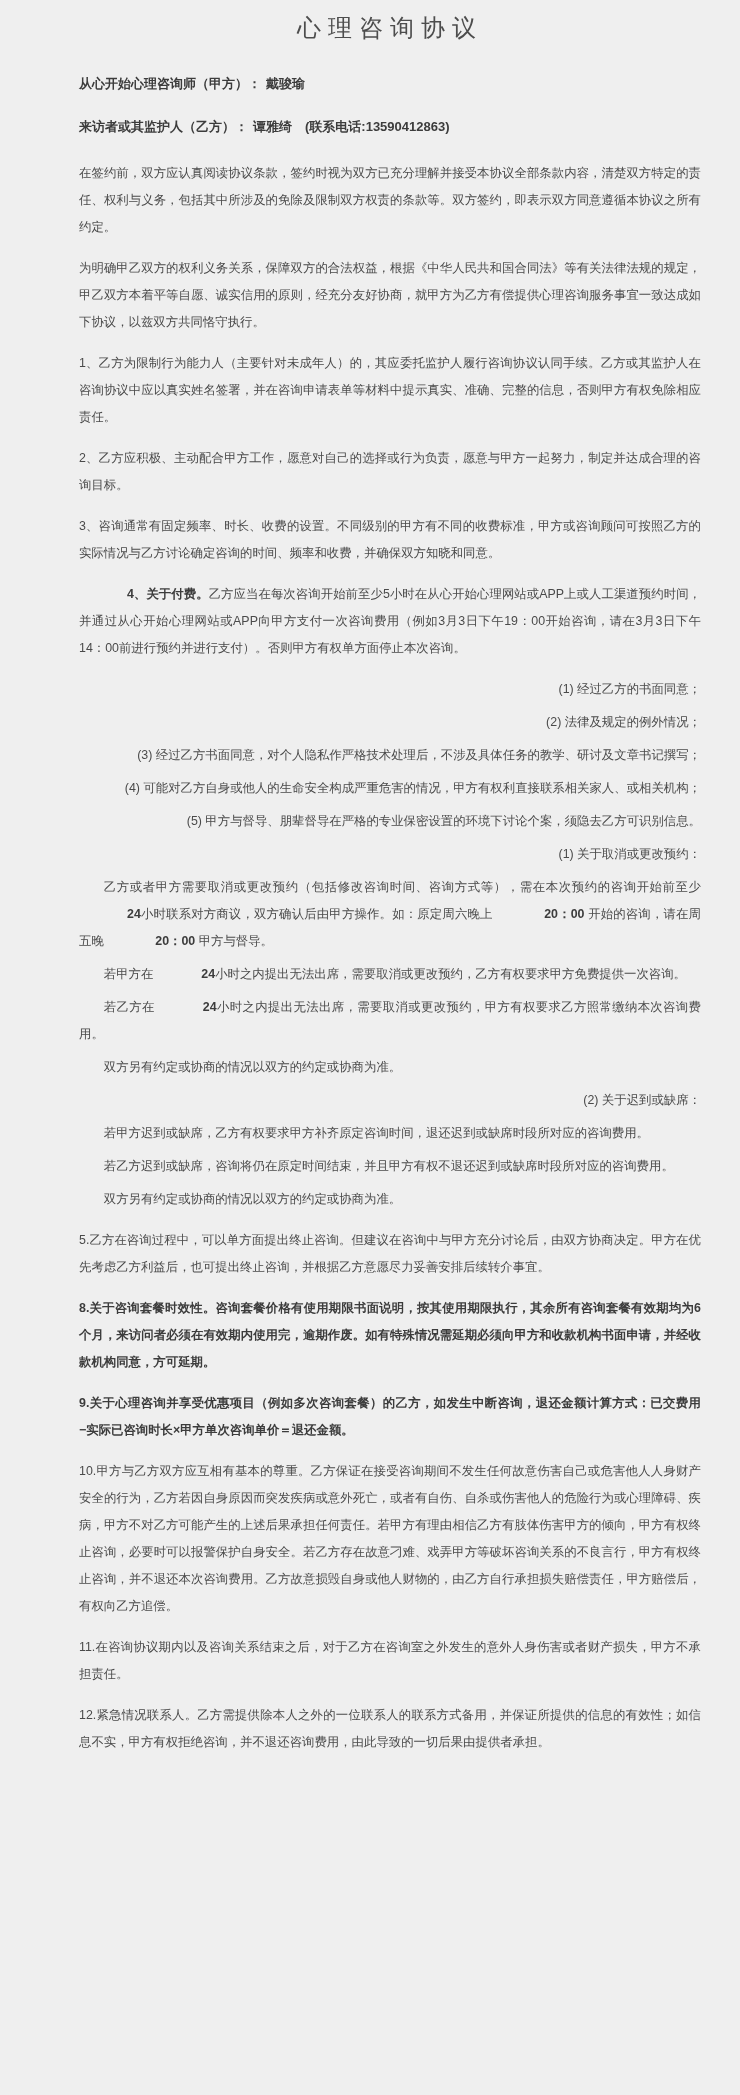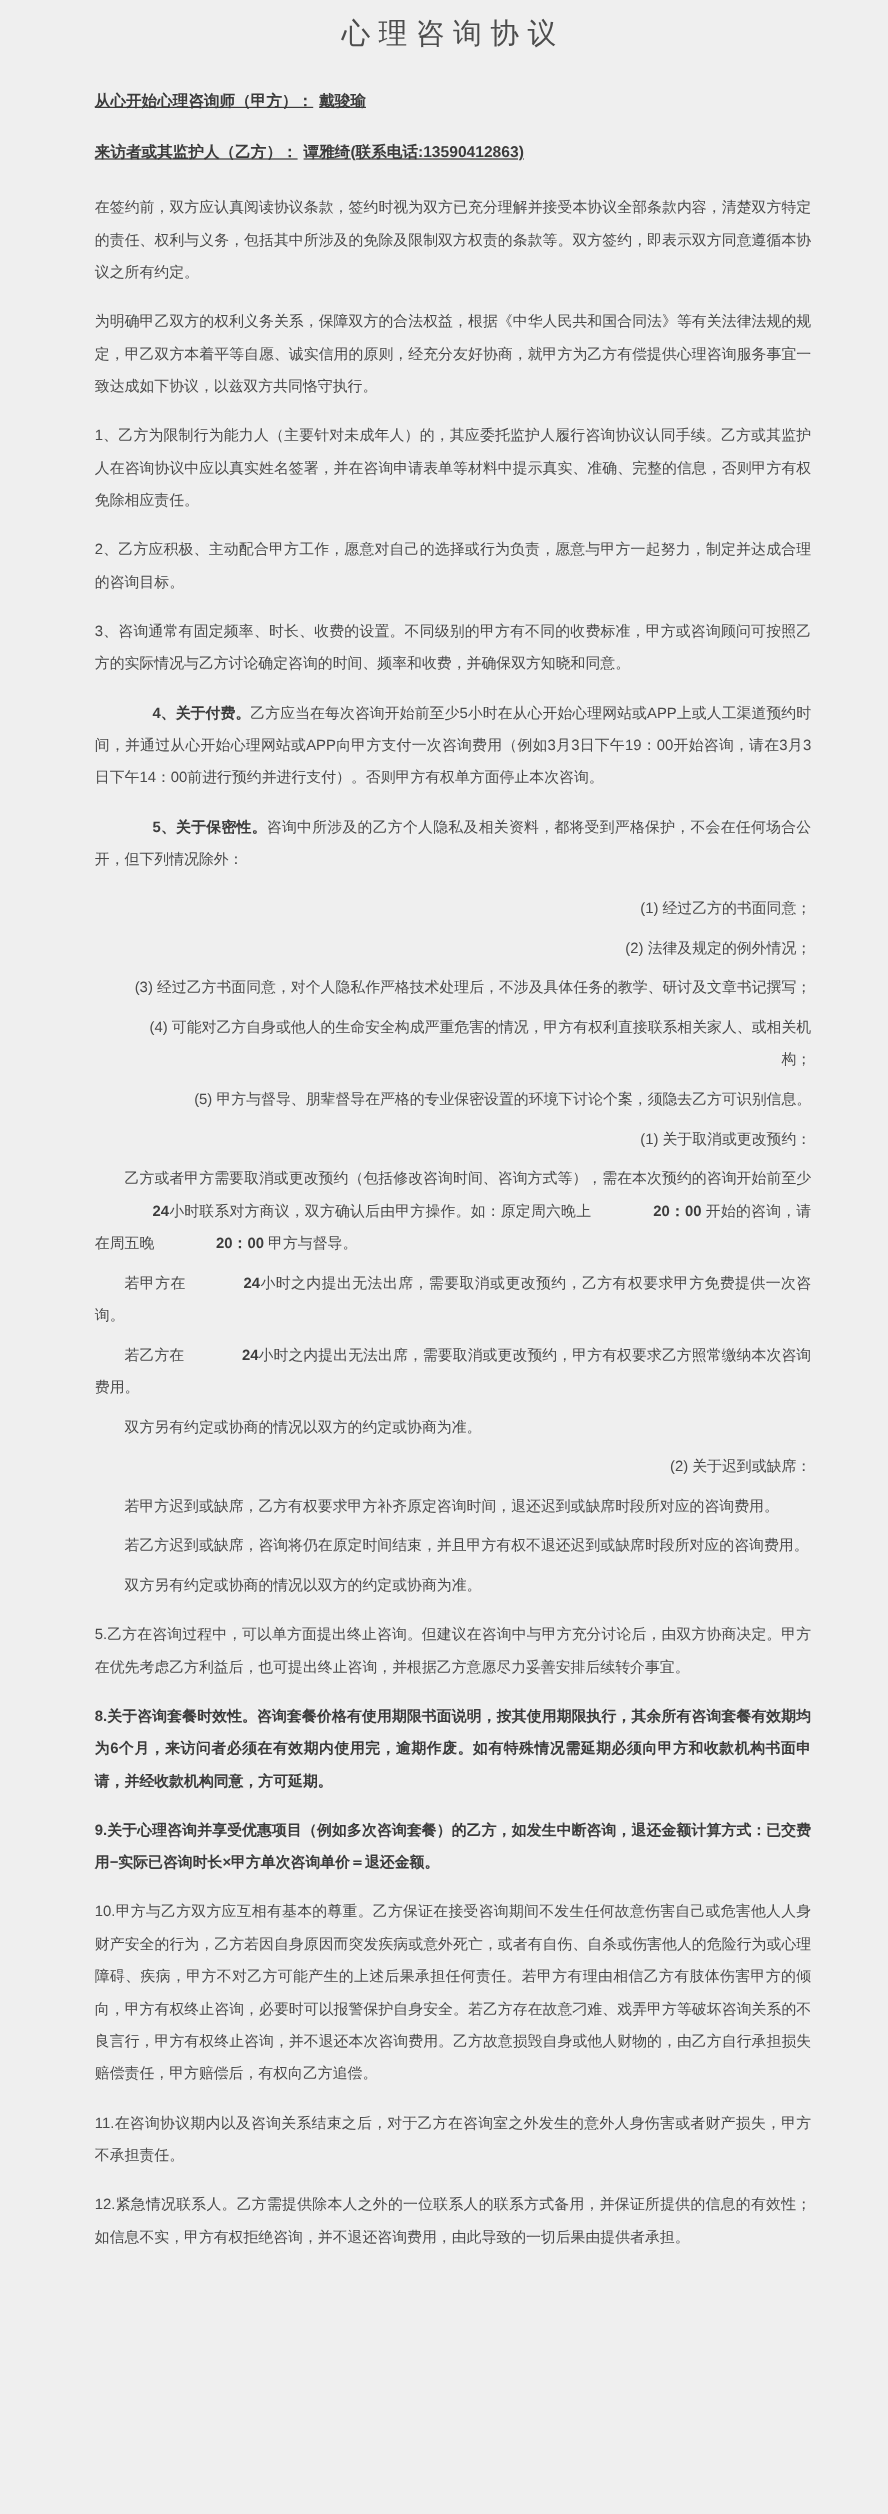--- a/index.html
+++ b/index.html
@@ -3,29 +3,29 @@
 <meta charset="utf-8">
 <style>
   html,body{margin:0;padding:0;}
   body{
     width:740px;height:2095px;
     background:#efefef;
     font-family:"Liberation Sans","DejaVu Sans",sans-serif;
     color:#4a4a4a;
     overflow:hidden;
   }
-  .page{box-sizing:border-box;width:740px;height:2095px;padding:6px 64px 0 79px;overflow:hidden;}
+  .page{box-sizing:border-box;width:740px;height:2095px;padding:6px 39px 0 79px;overflow:hidden;}
   .title{
     font-size:24px;font-weight:400;color:#4d4d4d;
     text-align:center;letter-spacing:7px;
     margin:6px 0 30px 0;
   }
-  .party{font-size:13px;font-weight:bold;color:#3c3c3c;line-height:20px;margin:23px 0;text-decoration:underline;}
+  .party{font-size:13px;font-weight:bold;color:#3c3c3c;line-height:20px;margin:23px 0;}
   .party .name{margin-left:5px;}
-  .party .phone{margin-left:0;}
+  .party .phone{margin-left:13px;}
   .body-text p{font-size:12.4px;line-height:27px;margin:14px 0;text-align:justify;text-justify:inter-ideograph;}
   .body-text p.li{margin:6px 0 6px 28px;text-align:right;}
   .body-text p.ind{text-indent:2em;margin:6px 0;}
   .body-text .b{font-weight:bold;color:#3c3c3c;margin-left:48px;}
   .body-text p.ballb{font-weight:bold;color:#3c3c3c;}
 </style>
 </head>
 <body>
 
 <div class="page">
@@ -40,21 +40,20 @@
     <span>来访者或其监护人（乙方）：</span><span class="name">谭雅绮</span><span class="phone">(联系电话:13590412863)</span>
   </div>
 
   <div class="body-text">
       <p><span>在签约前，双方应认真阅读协议条款，签约时视为双方已充分理解并接受本协议全部条款内容，清楚双方特定的责任、权利与义务，包括其中所涉及的免除及限制双方权责的条款等。双方签约，即表示双方同意遵循本协议之所有约定。</span></p>
       <p><span>为明确甲乙双方的权利义务关系，保障双方的合法权益，根据《中华人民共和国合同法》等有关法律法规的规定，甲乙双方本着平等自愿、诚实信用的原则，经充分友好协商，就甲方为乙方有偿提供心理咨询服务事宜一致达成如下协议，以兹双方共同恪守执行。</span></p>
       <p><span>1、乙方为限制行为能力人（主要针对未成年人）的，其应委托监护人履行咨询协议认同手续。乙方或其监护人在咨询协议中应以真实姓名签署，并在咨询申请表单等材料中提示真实、准确、完整的信息，否则甲方有权免除相应责任。</span></p>
       <p><span>2、乙方应积极、主动配合甲方工作，愿意对自己的选择或行为负责，愿意与甲方一起努力，制定并达成合理的咨询目标。</span></p>
       <p><span>3、咨询通常有固定频率、时长、收费的设置。不同级别的甲方有不同的收费标准，甲方或咨询顾问可按照乙方的实际情况与乙方讨论确定咨询的时间、频率和收费，并确保双方知晓和同意。</span></p>
       <p><span class="b">4、关于付费。</span><span>乙方应当在每次咨询开始前至少5小时在从心开始心理网站或APP上或人工渠道预约时间，并通过从心开始心理网站或APP向甲方支付一次咨询费用（例如3月3日下午19：00开始咨询，请在3月3日下午14：00前进行预约并进行支付）。否则甲方有权单方面停止本次咨询。</span></p>
-      <p><span class="b">5、关于保密性。</span><span>咨询中所涉及的乙方个人隐私及相关资料，都将受到严格保护，不会在任何场合公开，但下列情况除外：</span></p>
       <p class="li"><span>(1) 经过乙方的书面同意；</span></p>
       <p class="li"><span>(2) 法律及规定的例外情况；</span></p>
       <p class="li"><span>(3) 经过乙方书面同意，对个人隐私作严格技术处理后，不涉及具体任务的教学、研讨及文章书记撰写；</span></p>
       <p class="li"><span>(4) 可能对乙方自身或他人的生命安全构成严重危害的情况，甲方有权利直接联系相关家人、或相关机构；</span></p>
       <p class="li"><span>(5) 甲方与督导、朋辈督导在严格的专业保密设置的环境下讨论个案，须隐去乙方可识别信息。</span></p>
       <p class="li"><span>(1) 关于取消或更改预约：</span></p>
       <p class="ind"><span>乙方或者甲方需要取消或更改预约（包括修改咨询时间、咨询方式等），需在本次预约的咨询开始前至少</span><span class="b">24</span><span>小时联系对方商议，双方确认后由甲方操作。如：原定周六晚上 </span><span class="b">20：00</span><span> 开始的咨询，请在周五晚 </span><span class="b">20：00</span><span> 甲方与督导。</span></p>
       <p class="ind"><span>若甲方在</span><span class="b">24</span><span>小时之内提出无法出席，需要取消或更改预约，乙方有权要求甲方免费提供一次咨询。</span></p>
       <p class="ind"><span>若乙方在</span><span class="b">24</span><span>小时之内提出无法出席，需要取消或更改预约，甲方有权要求乙方照常缴纳本次咨询费用。</span></p>
       <p class="ind"><span>双方另有约定或协商的情况以双方的约定或协商为准。</span></p>

